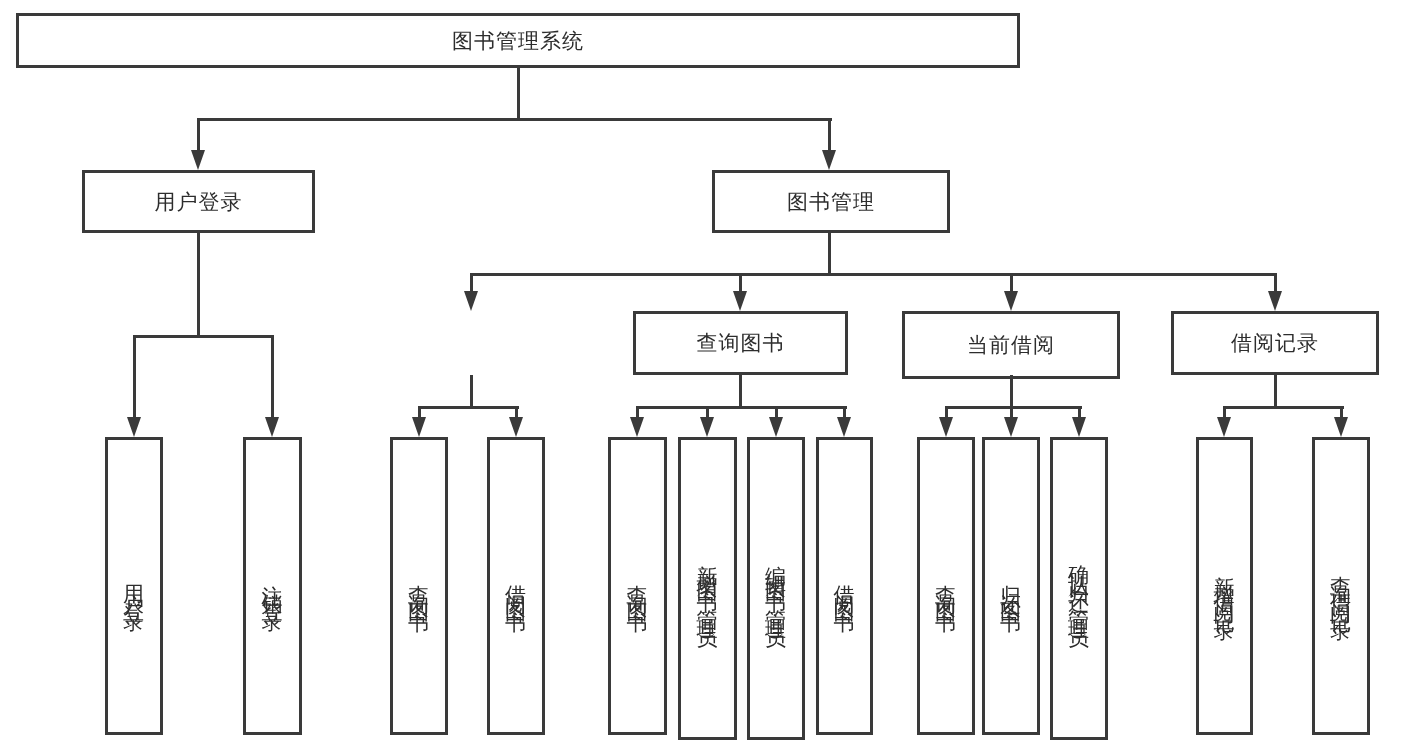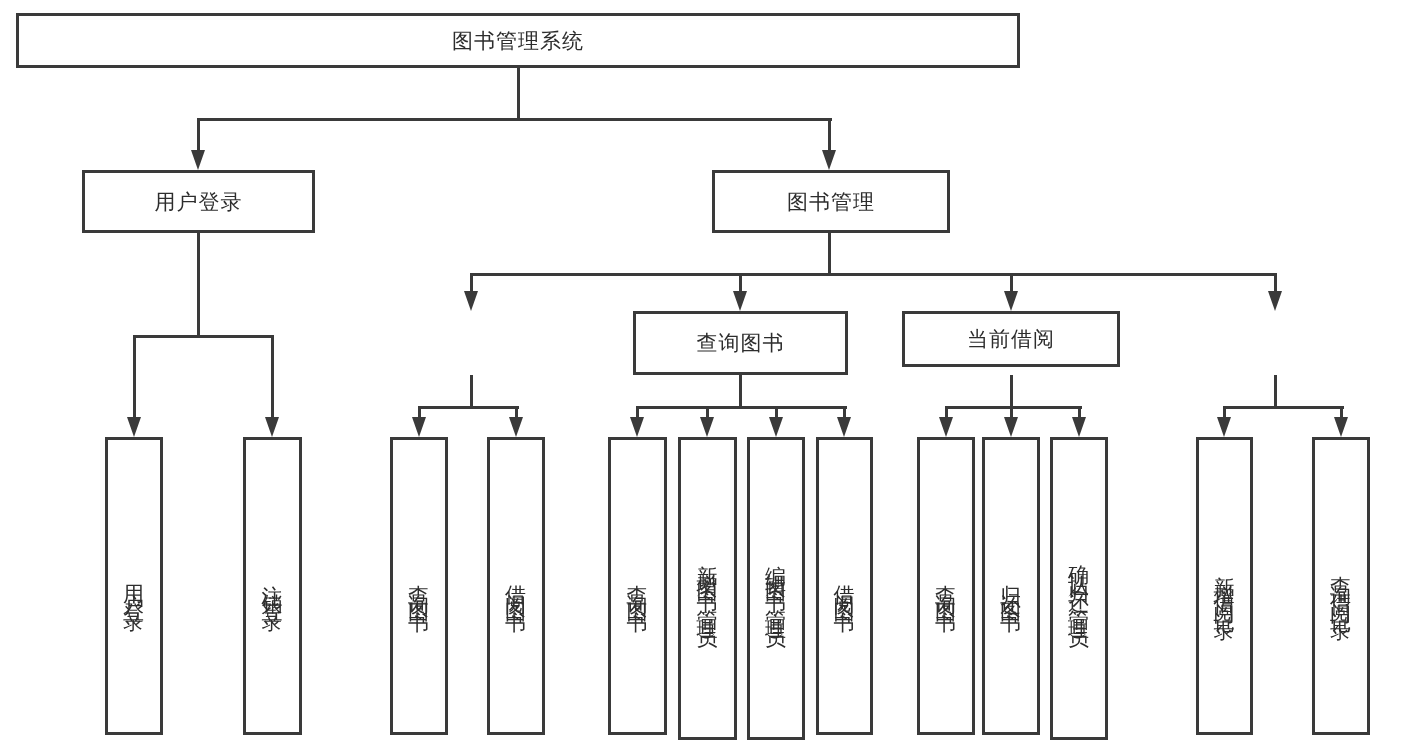--- a/index.html
+++ b/index.html
@@ -94,22 +94,25 @@
   <div class="line" style="left:739px;top:273px;width:3px;height:22px"></div>
   <div class="arrow" style="left:733px;top:291px"></div>
   <div class="line" style="left:1010px;top:273px;width:3px;height:22px"></div>
   <div class="arrow" style="left:1004px;top:291px"></div>
   <div class="line" style="left:1274px;top:273px;width:3px;height:22px"></div>
   <div class="arrow" style="left:1268px;top:291px"></div>
 
   <div class="node h" style="left:633px;top:311px;width:215px;height:64px">
     <span>查询图书</span>
   </div>
-  <div class="node h" style="left:902px;top:311px;width:218px;height:56px">
+  <div class="node h" style="left:902px;top:311px;width:218px;height:68px">
     <span>当前借阅</span>
+  </div>
+  <div class="node h" style="left:1171px;top:311px;width:208px;height:64px">
+    <span>借阅记录</span>
   </div>
 
   <div class="line" style="left:470px;top:375px;width:3px;height:34px"></div>
   <div class="line" style="left:739px;top:375px;width:3px;height:34px"></div>
   <div class="line" style="left:1010px;top:375px;width:3px;height:34px"></div>
   <div class="line" style="left:1274px;top:375px;width:3px;height:34px"></div>
 
   <div class="line" style="left:418px;top:406px;width:101px;height:3px"></div>
   <div class="line" style="left:636px;top:406px;width:211px;height:3px"></div>
   <div class="line" style="left:945px;top:406px;width:137px;height:3px"></div>

